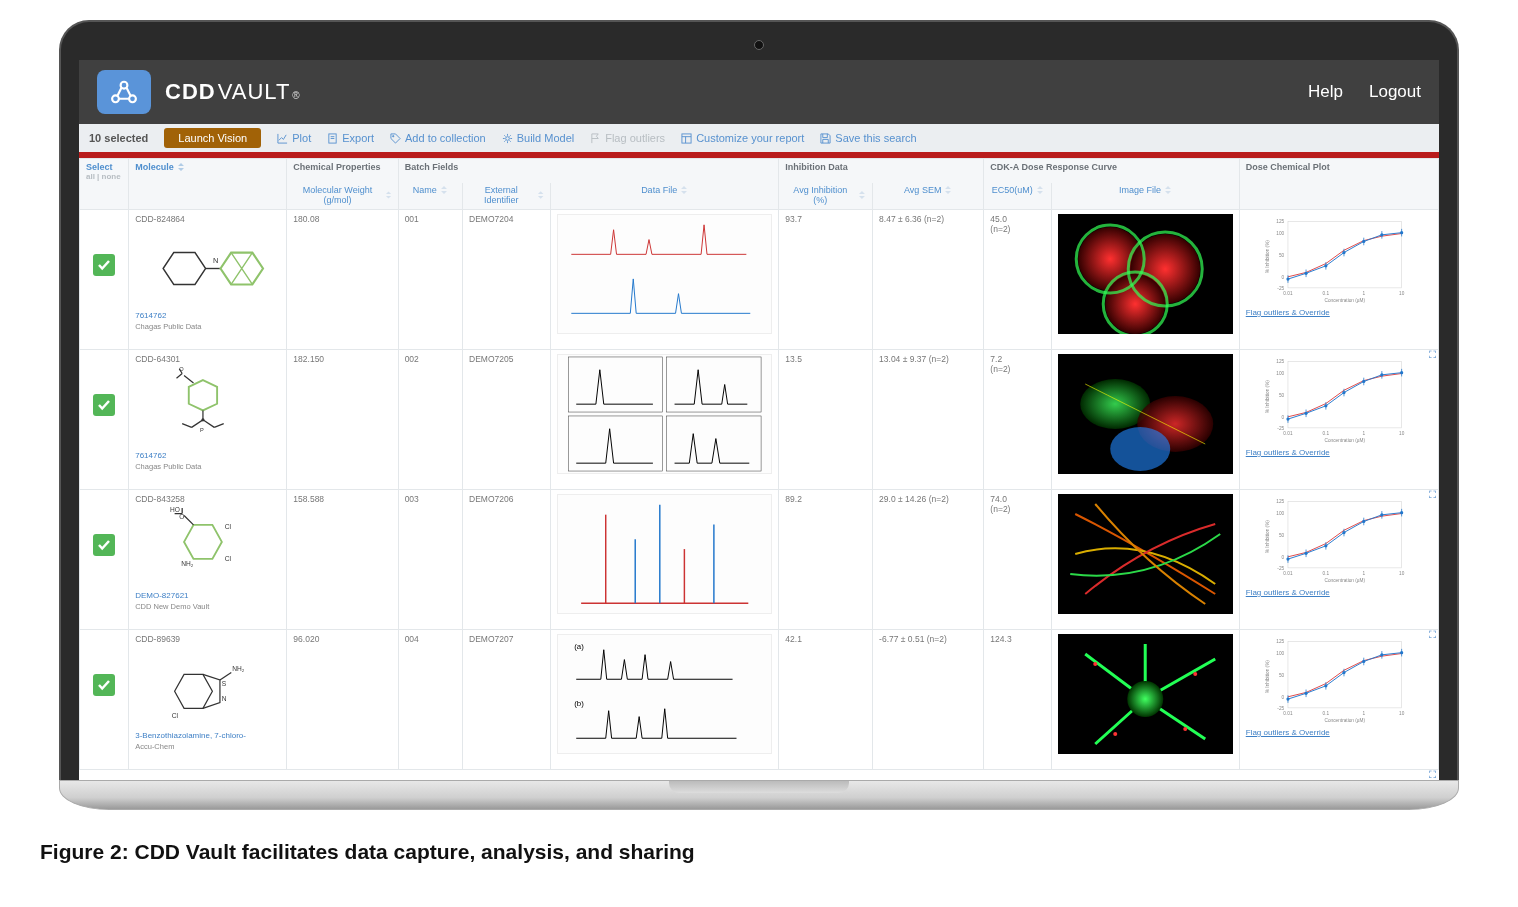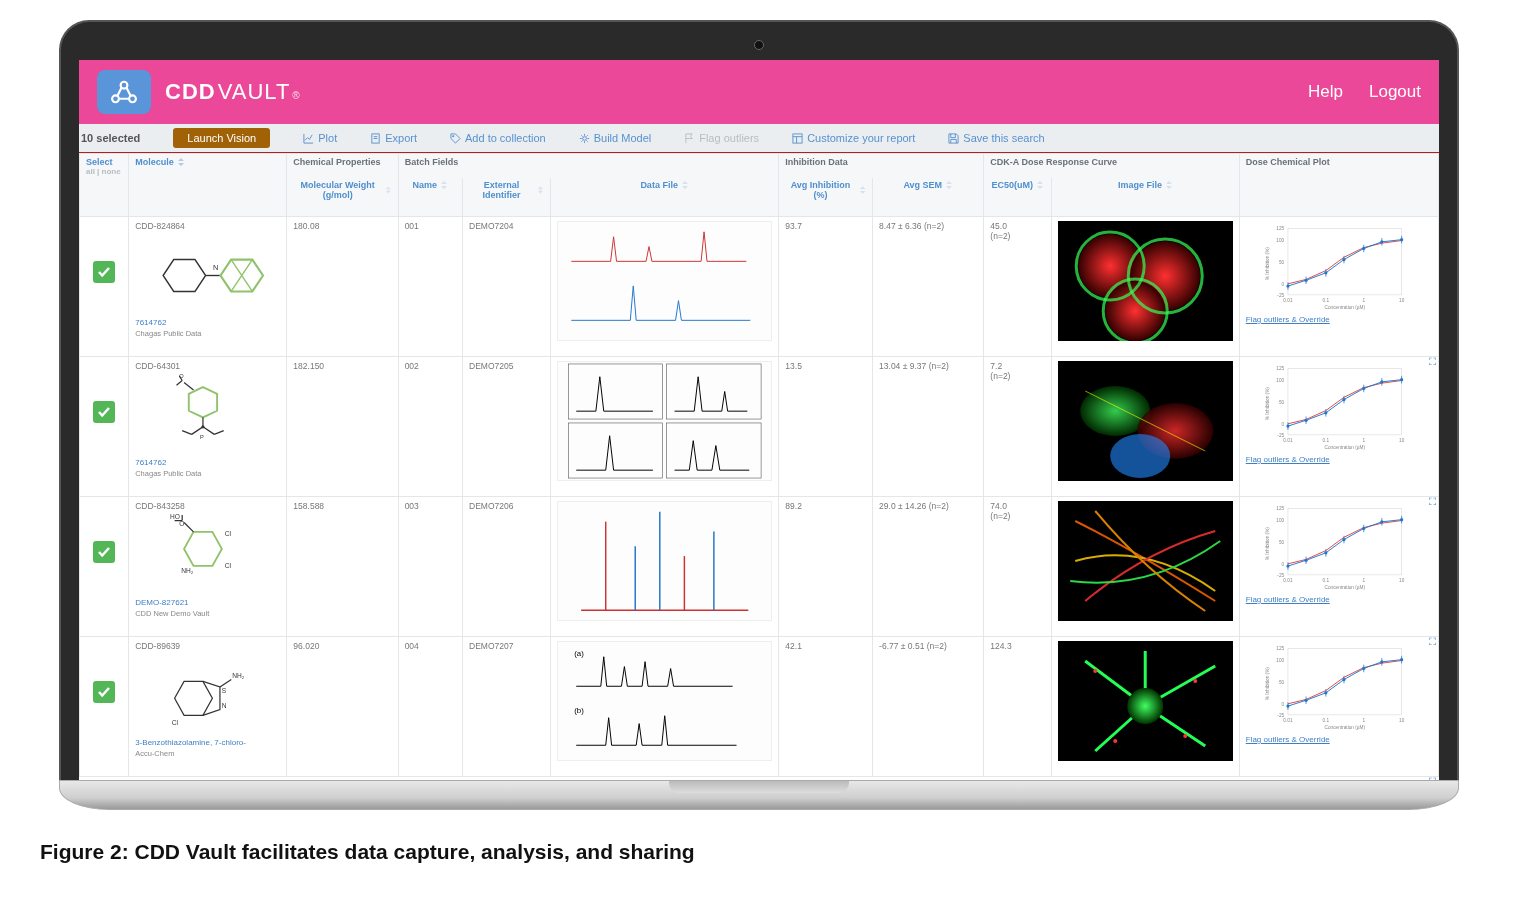--- a/index.html
+++ b/index.html
@@ -36,21 +36,21 @@
     position:relative;
   }
   .laptop-notch {
     position:absolute; top:0; left:50%; transform:translateX(-50%);
     width:180px; height:12px; background:linear-gradient(#bbb,#ddd);
     border-radius:0 0 10px 10px;
   }
 
   
   .app-header {
-    background:#ec4899;
+    background:#404040;
     color:#fff;
     display:flex;
     align-items:center;
     padding:10px 18px;
   }
   .logo-box {
     background:#5a94d9;
     border-radius:8px;
     width:54px; height:44px;
     display:flex; align-items:center; justify-content:center;
@@ -59,27 +59,27 @@
   .brand { font-size:22px; letter-spacing:1px; display:flex; align-items:baseline; }
   .brand .bold{font-weight:700;}
   .brand .thin{font-weight:300; margin-left:2px;}
   .brand sup{font-size:10px; margin-left:2px; opacity:.8;}
   .header-spacer{flex:1;}
   .header-link{color:#fff; font-size:17px; margin-left:26px; cursor:pointer;}
 
   
   .action-bar{
     background:#ebeef1;
-    border-bottom:1px solid #b91c1c;
+    border-bottom:6px solid #b91c1c;
     display:flex;
     align-items:center;
-    padding:4px 2px;
+    padding:4px 10px;
     font-size:11px;
     color:#6a6f74;
-    gap:33px;
+    gap:16px;
   }
   .sel-count{font-weight:600; color:#555;}
   .launch-btn{
     background:#a16207; color:#fff; border-radius:3px;
     padding:4px 14px; font-size:11px; cursor:pointer;
   }
   .ab-link{display:flex;align-items:flex-end;gap:4px;color:#5791cf;cursor:pointer;}
   .ab-link.disabled{color:#b7bdc2;}
   .ab-ico{width:11px;height:11px;display:inline-block;}
 
@@ -93,21 +93,21 @@
   col.c-ext{width:75px;}
   col.c-file{width:195px;}
   col.c-inh{width:80px;}
   col.c-sem{width:95px;}
   col.c-ec{width:58px;}
   col.c-img{width:160px;}
   col.c-plot{width:170px;}
   th,td{border:1px solid #e3e7ea; vertical-align:top; padding:4px 6px; font-size:9px; color:#4b5258;}
   thead th{background:#f5f7f9;}
   .grp-row th{font-weight:600; color:#6b7177; text-align:left; padding:3px 6px 11px; border-bottom:none;}
-  .col-row th{font-weight:700; padding:2px 6px 16px; border-top:none;}
+  .col-row th{font-weight:400; padding:2px 6px 4px; border-top:none;}
   .col-link{color:#4f8fce; cursor:pointer; display:inline-flex; align-items:center; gap:3px;}
   .sort-ico{opacity:.5;}
   .sel-head{color:#4f8fce; font-size:9px; font-weight:600;}
   .sel-sub{color:#b7bdc2; font-size:8px;}
 
   tbody tr{height:140px;}
   .chk{
     width:22px;height:22px; background:#53b657; border-radius:3px;
     display:flex;align-items:center;justify-content:center; margin:40px auto 0;
     cursor:pointer;

